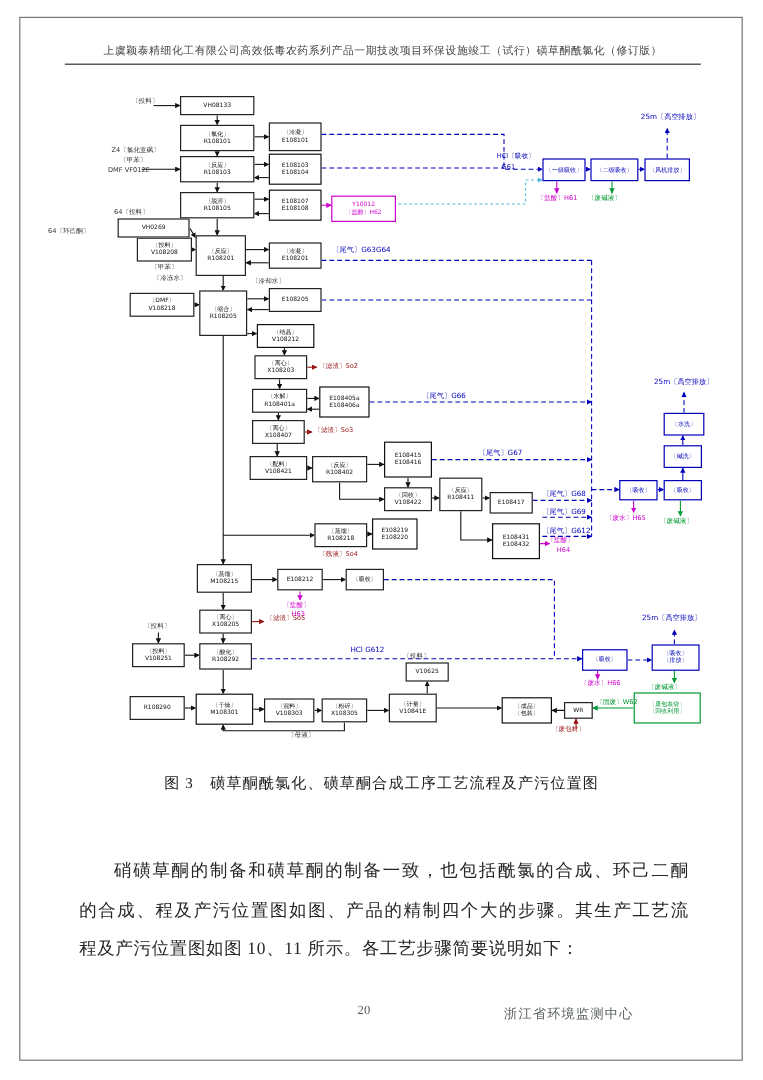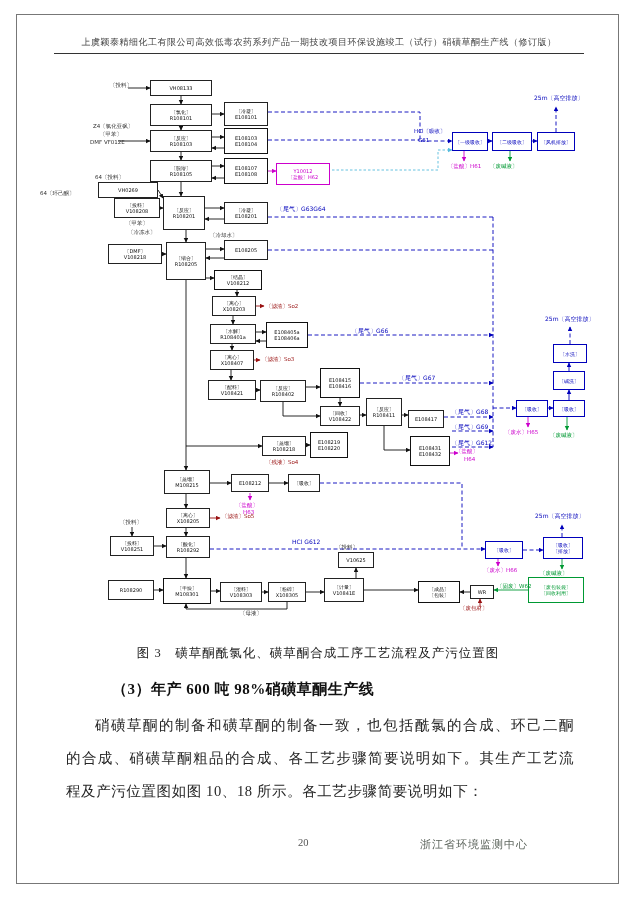--- a/index.html
+++ b/index.html
@@ -21,33 +21,33 @@
   .b{border:1px solid #0000bb;color:#0000bb;}
   .g{border:1.4px solid #009933;color:#009933;}
   .lbl{position:absolute;font-family:"DejaVu Sans",sans-serif;white-space:nowrap;line-height:1.1;}
   .caption{position:absolute;left:60px;top:645px;width:516px;text-align:center;
            font-size:12.5px;color:#1a1a1a;letter-spacing:1px;}
   .heading{position:absolute;left:112px;top:680px;font-size:15px;font-weight:bold;
            color:#111;letter-spacing:.5px;}
   .para{position:absolute;left:66px;top:710px;width:508px;font-size:14.5px;
         line-height:32.5px;color:#262626;letter-spacing:.6px;}
   .para .line{text-align:justify;}
-  .para .fill{text-align-last:justify;font-family:Liberation Mono, monospace;}
+  .para .fill{text-align-last:justify;}
   .para .indent{text-indent:2em;}
   .pageno{position:absolute;left:298px;top:837px;font-size:10.5px;color:#555;}
   .footer-right{position:absolute;left:420px;top:837px;font-size:11px;color:#5a625a;letter-spacing:1px;font-family:Liberation Serif, serif;}
 </style>
 </head>
 <body>
 
 <div class="page">
   <div class="frame"></div>
 
   <div class="header">
-    <span>上虞颖泰精细化工有限公司高效低毒农药系列产品一期技改项目环保设施竣工（试行）硝磺草酮生产线（修订版）</span>
+    <span>上虞颖泰精细化工有限公司高效低毒农药系列产品一期技改项目环保设施竣工（试行）磺草酮酰氯化（修订版）</span>
   </div>
 
   <div id="diagram" class="diagram">
     <svg id="edges" width="636" height="900">
         <defs>
           <marker id="ar-k" markerWidth="6" markerHeight="6" refX="4.5" refY="2.5" orient="auto">
             <path d="M0,0L5,2.5L0,5z" fill="#111111"></path>
           </marker>
           <marker id="ar-b" markerWidth="6" markerHeight="6" refX="4.5" refY="2.5" orient="auto">
             <path d="M0,0L5,2.5L0,5z" fill="#0000bb"></path>
@@ -389,23 +389,22 @@
       <div class="lbl" style="left: 497px; top: 583px; color: rgb(0, 153, 51); font-size: 5.5px;">〔固废〕W62</div>
       <div class="lbl" style="left: 266px; top: 303px; color: rgb(153, 17, 17); font-size: 5.5px;">〔滤渣〕So2</div>
       <div class="lbl" style="left: 262px; top: 356px; color: rgb(153, 17, 17); font-size: 5.5px;">〔滤渣〕So3</div>
       <div class="lbl" style="left: 266px; top: 459px; color: rgb(153, 17, 17); font-size: 5.5px;">〔残液〕So4</div>
       <div class="lbl" style="left: 222px; top: 513px; color: rgb(153, 17, 17); font-size: 5.5px;">〔滤渣〕So5</div>
       <div class="lbl" style="left: 460px; top: 605px; color: rgb(153, 17, 17); font-size: 5.5px;">〔废包材〕</div>
     </div>
 
   <div class="caption">图 3　磺草酮酰氯化、磺草酮合成工序工艺流程及产污位置图</div>
 
-  <div class="heading">（3）年产 600 吨 98%硝磺草酮生产线</div>
 
   <div class="para">
     <div class="line fill indent">硝磺草酮的制备和磺草酮的制备一致，也包括酰氯的合成、环己二酮</div>
-    <div class="line fill">的合成、硝磺草酮粗品的合成、各工艺步骤简要说明如下。其生产工艺流</div>
-    <div class="line">程及产污位置图如图 10、18 所示。各工艺步骤简要说明如下：</div>
+    <div class="line fill">的合成、程及产污位置图如图、产品的精制四个大的步骤。其生产工艺流</div>
+    <div class="line">程及产污位置图如图 10、11 所示。各工艺步骤简要说明如下：</div>
   </div>
 
   <div class="pageno">20</div>
   <div class="footer-right">浙江省环境监测中心</div>
 </div>
 
 </body></html>

